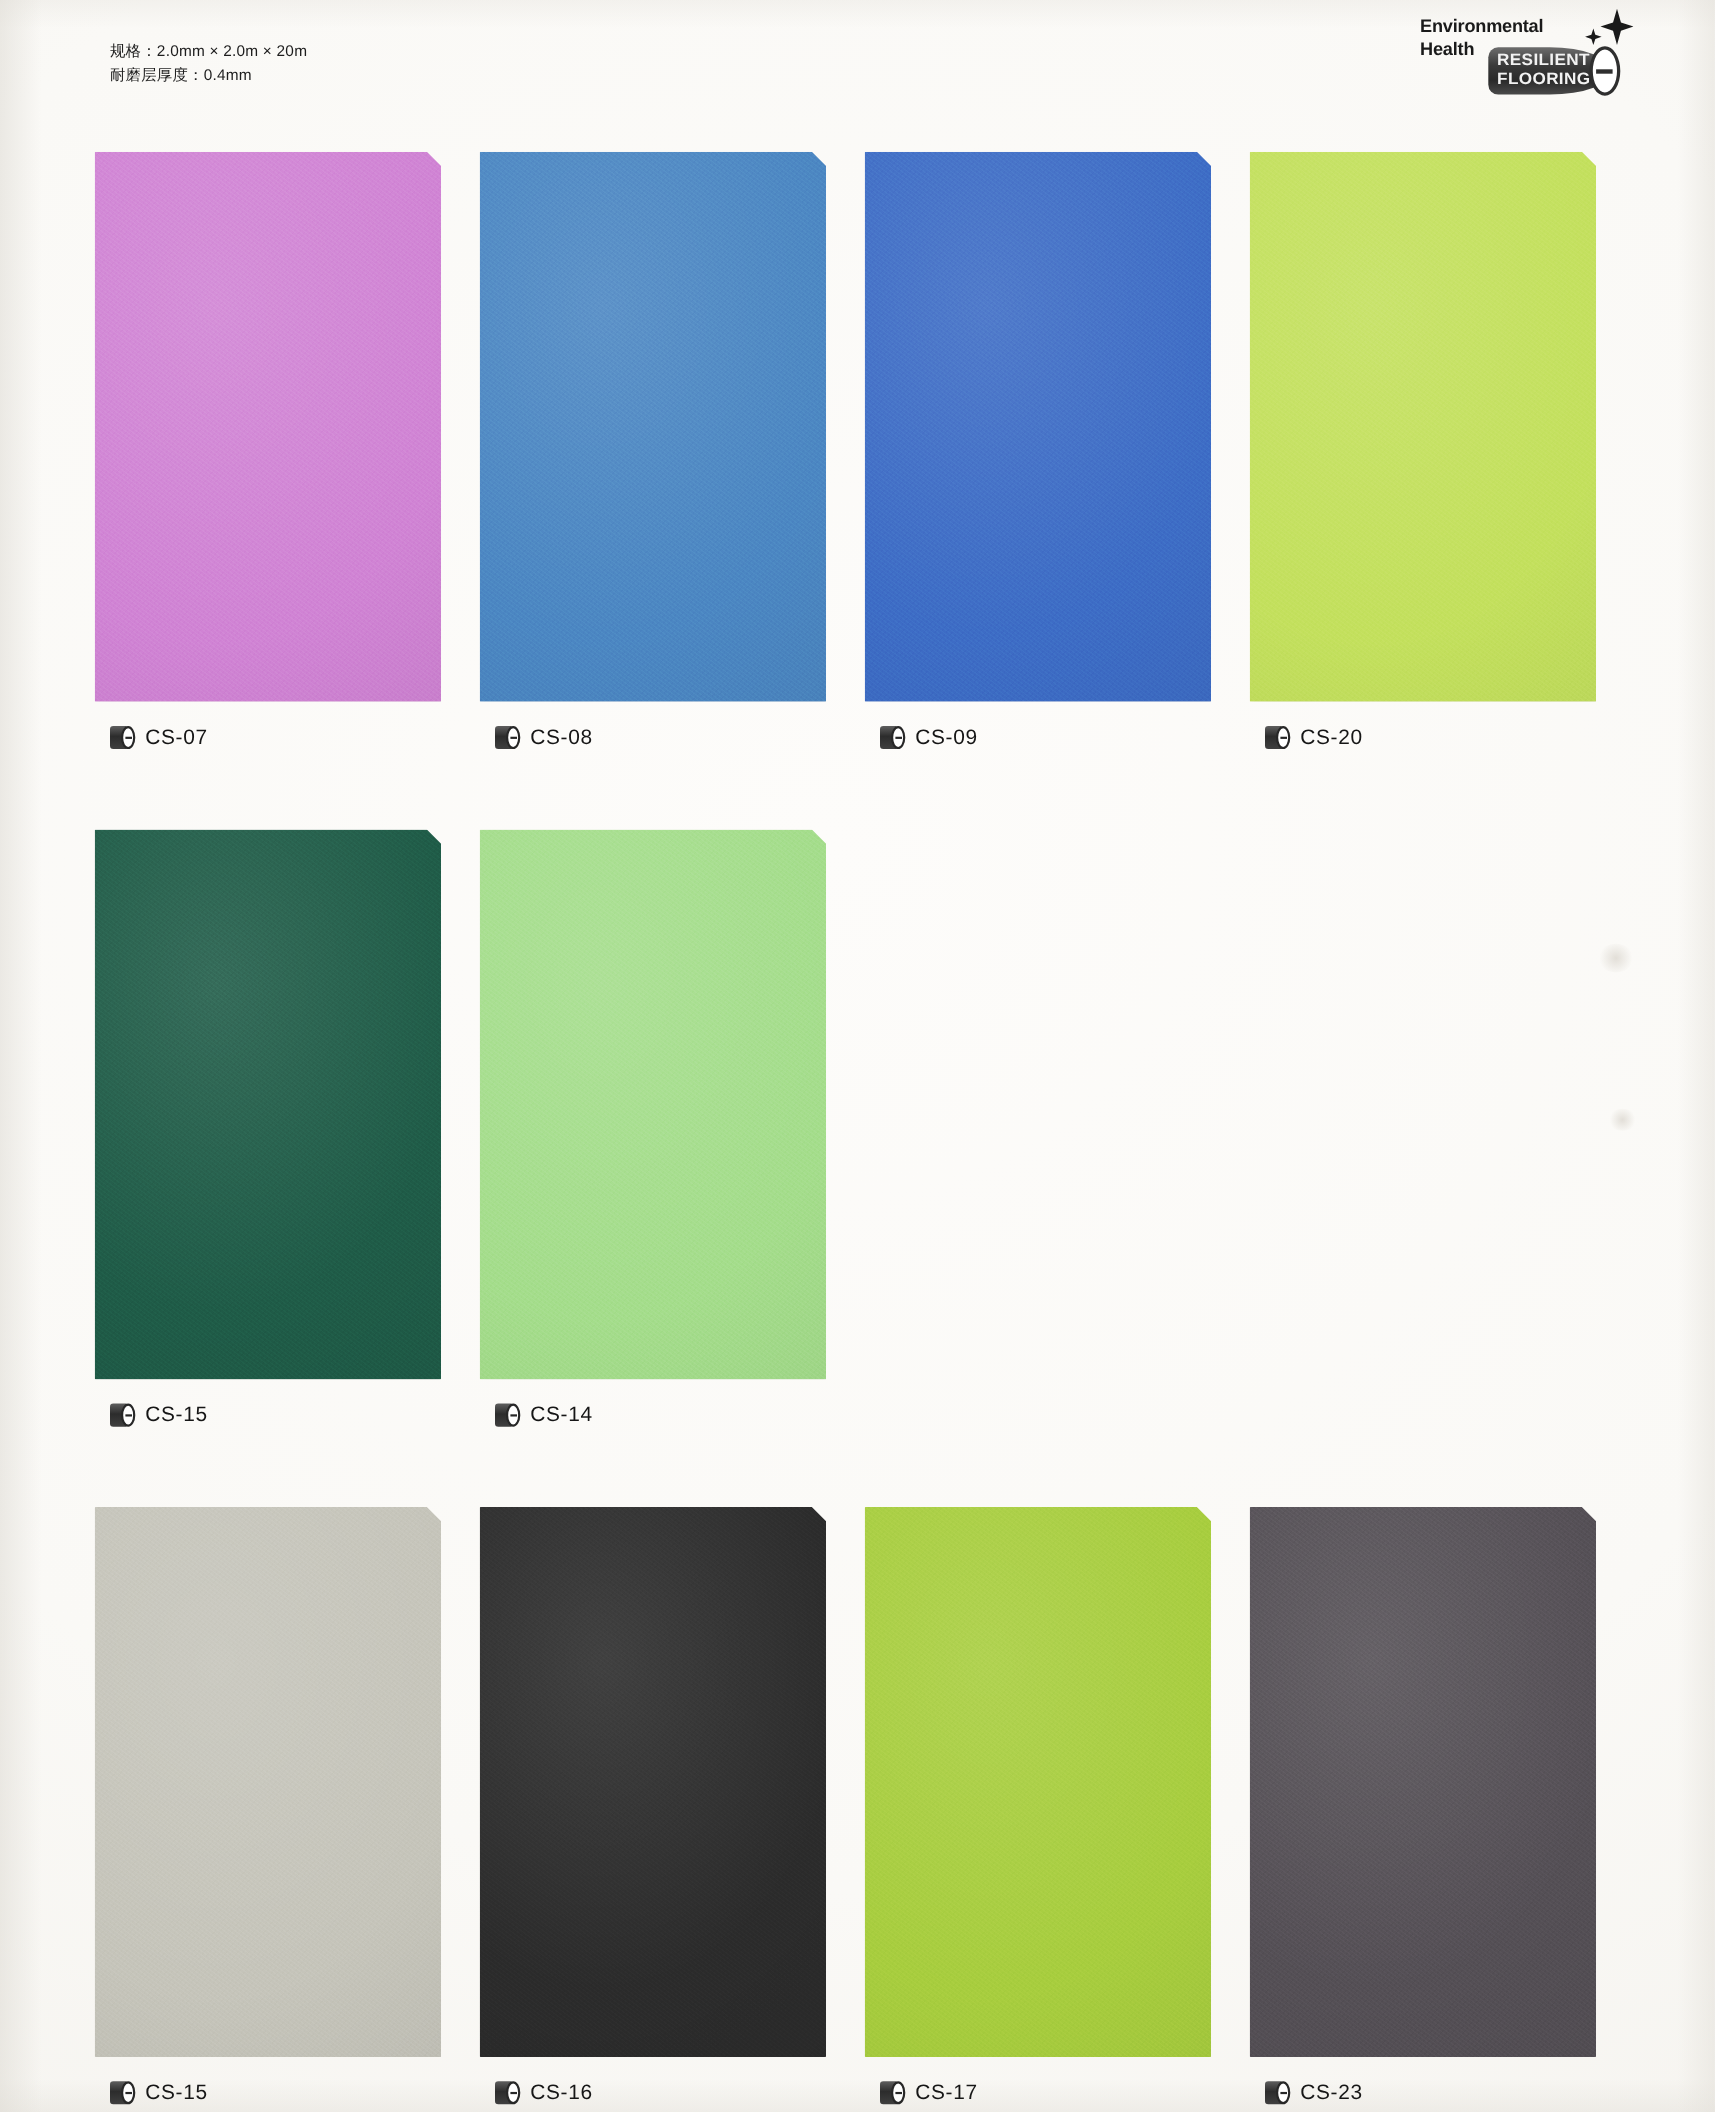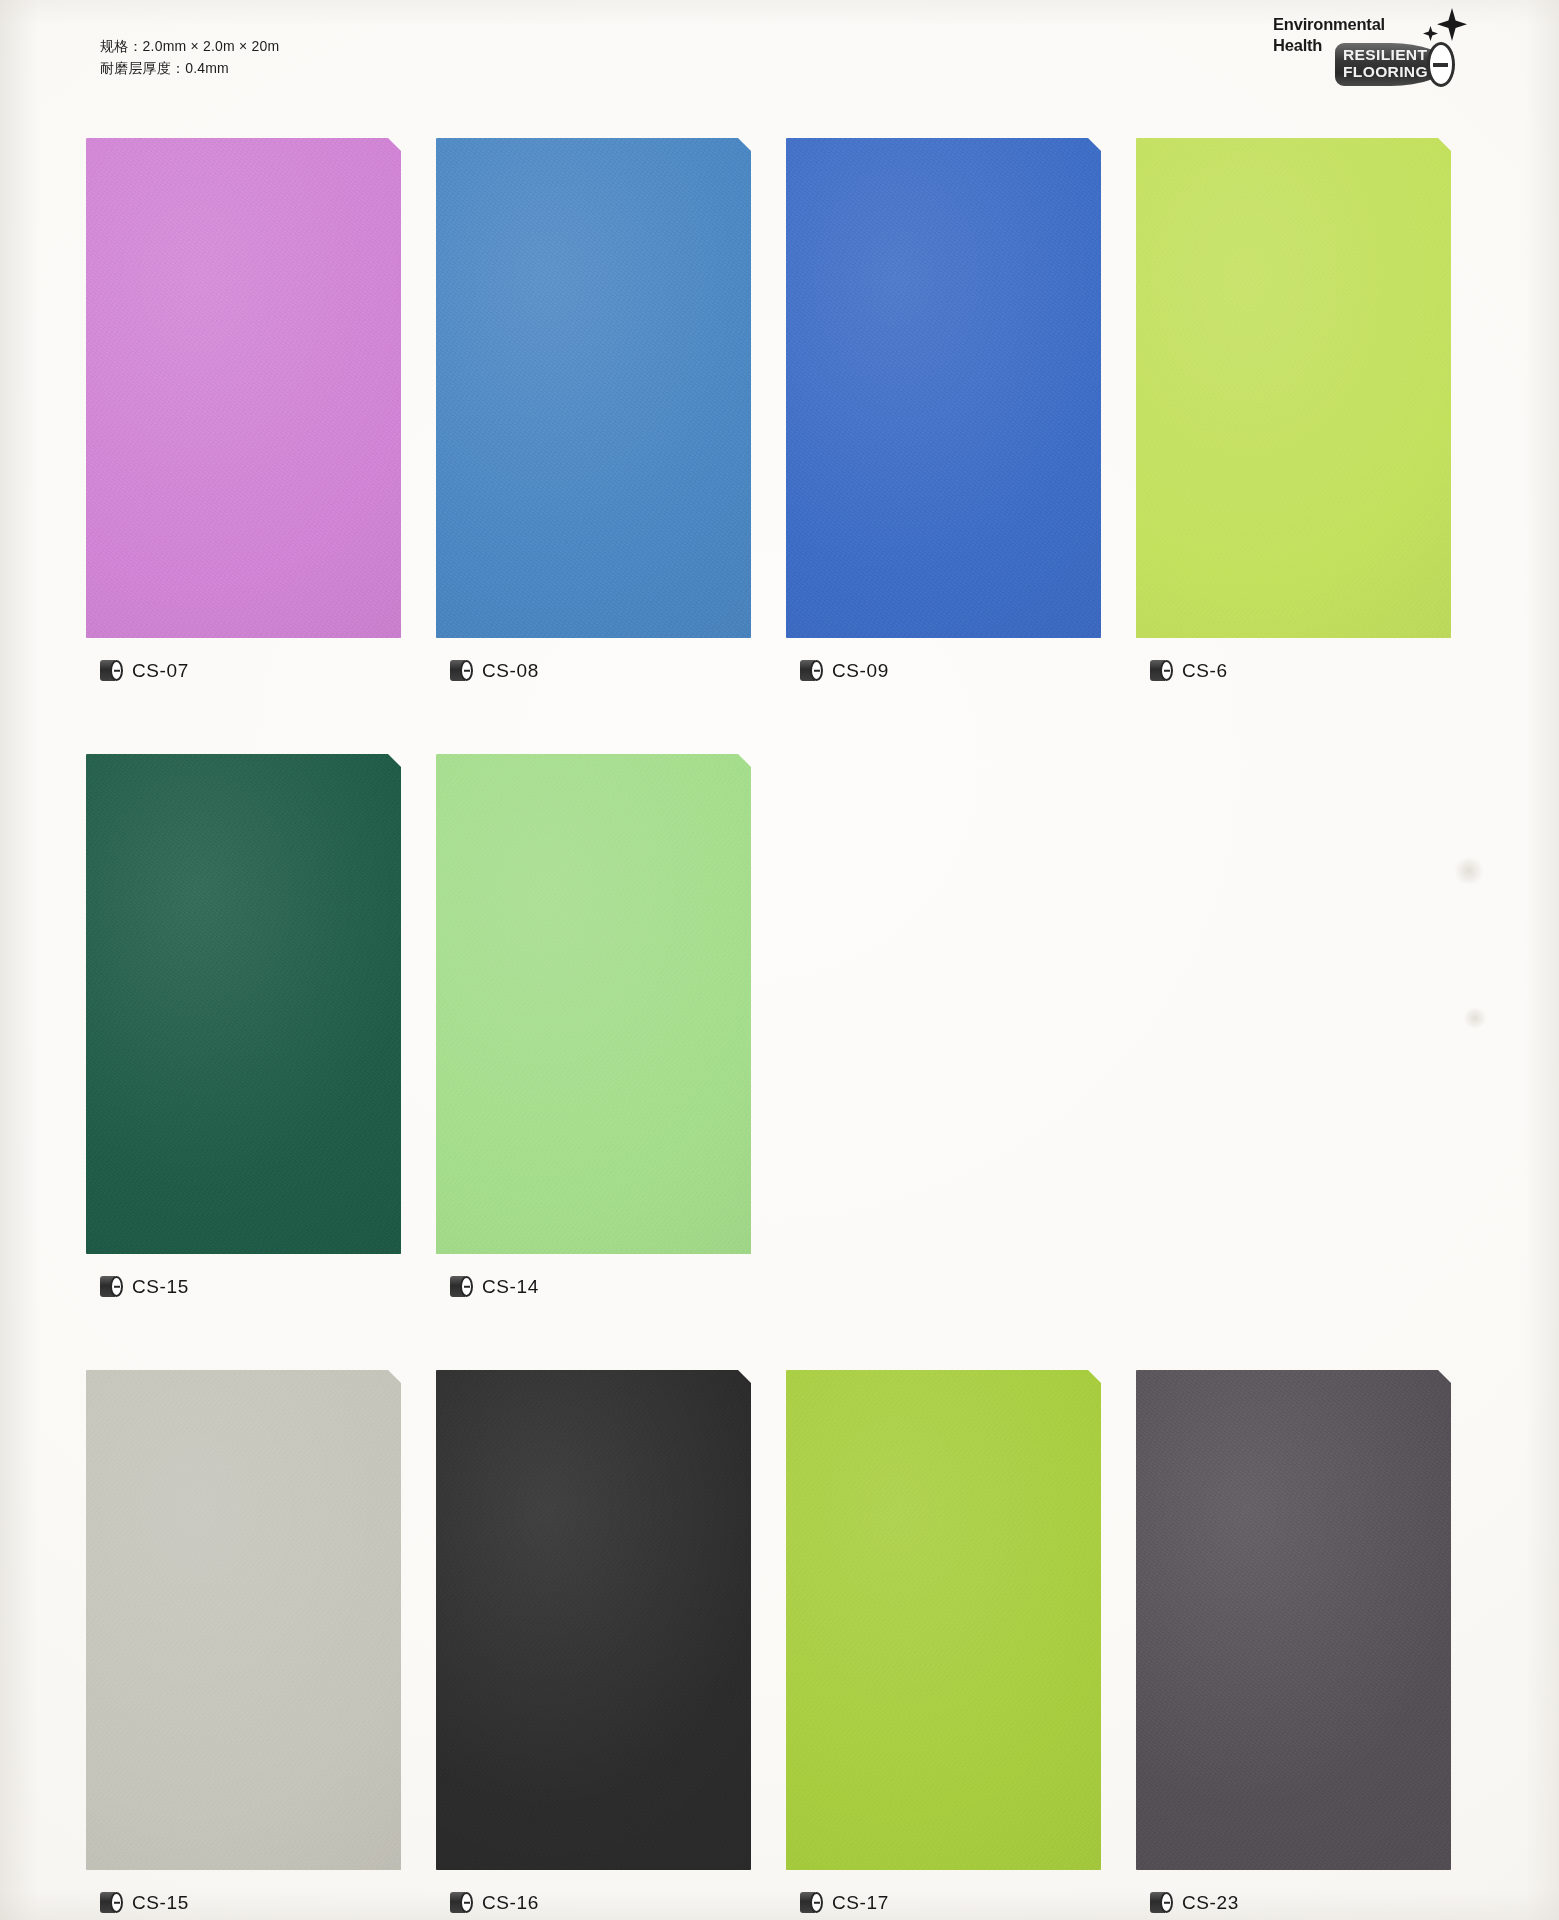--- a/index.html
+++ b/index.html
@@ -48,21 +48,21 @@
     font-size: 14px;
     line-height: 1.55;
     letter-spacing: .2px;
     white-space: nowrap;
   }
   .spec-line { display: block; }
 
   
   .logo {
     position: absolute;
-    right: 86px;
+    right: 68px;
     top: 8px;
     width: 200px;
     height: 84px;
     margin-left: 47px;
   }
   .logo-words {
     position: absolute;
     left: 0;
     top: 6px;
     font-size: 16.5px;
@@ -311,21 +311,21 @@
       </div>
       <div class="cell">
         <div class="swatch-wrap">
           <div class="swatch" style="background-color: rgb(195, 224, 93);"></div>
         </div>
         <div class="label">
           <span class="label-icon">
             <span class="label-icon-body"></span>
               <span class="label-icon-end"></span>
           </span>
-          <span class="label-text">CS-6</span>
+          <span class="label-text">CS-20</span>
         </div>
       </div>
     </div>
 
     <div class="row-gap"></div>
 
     <div class="row">
       <div class="cell">
         <div class="swatch-wrap">
           <div class="swatch" style="background-color: rgb(31, 91, 71);"></div>

